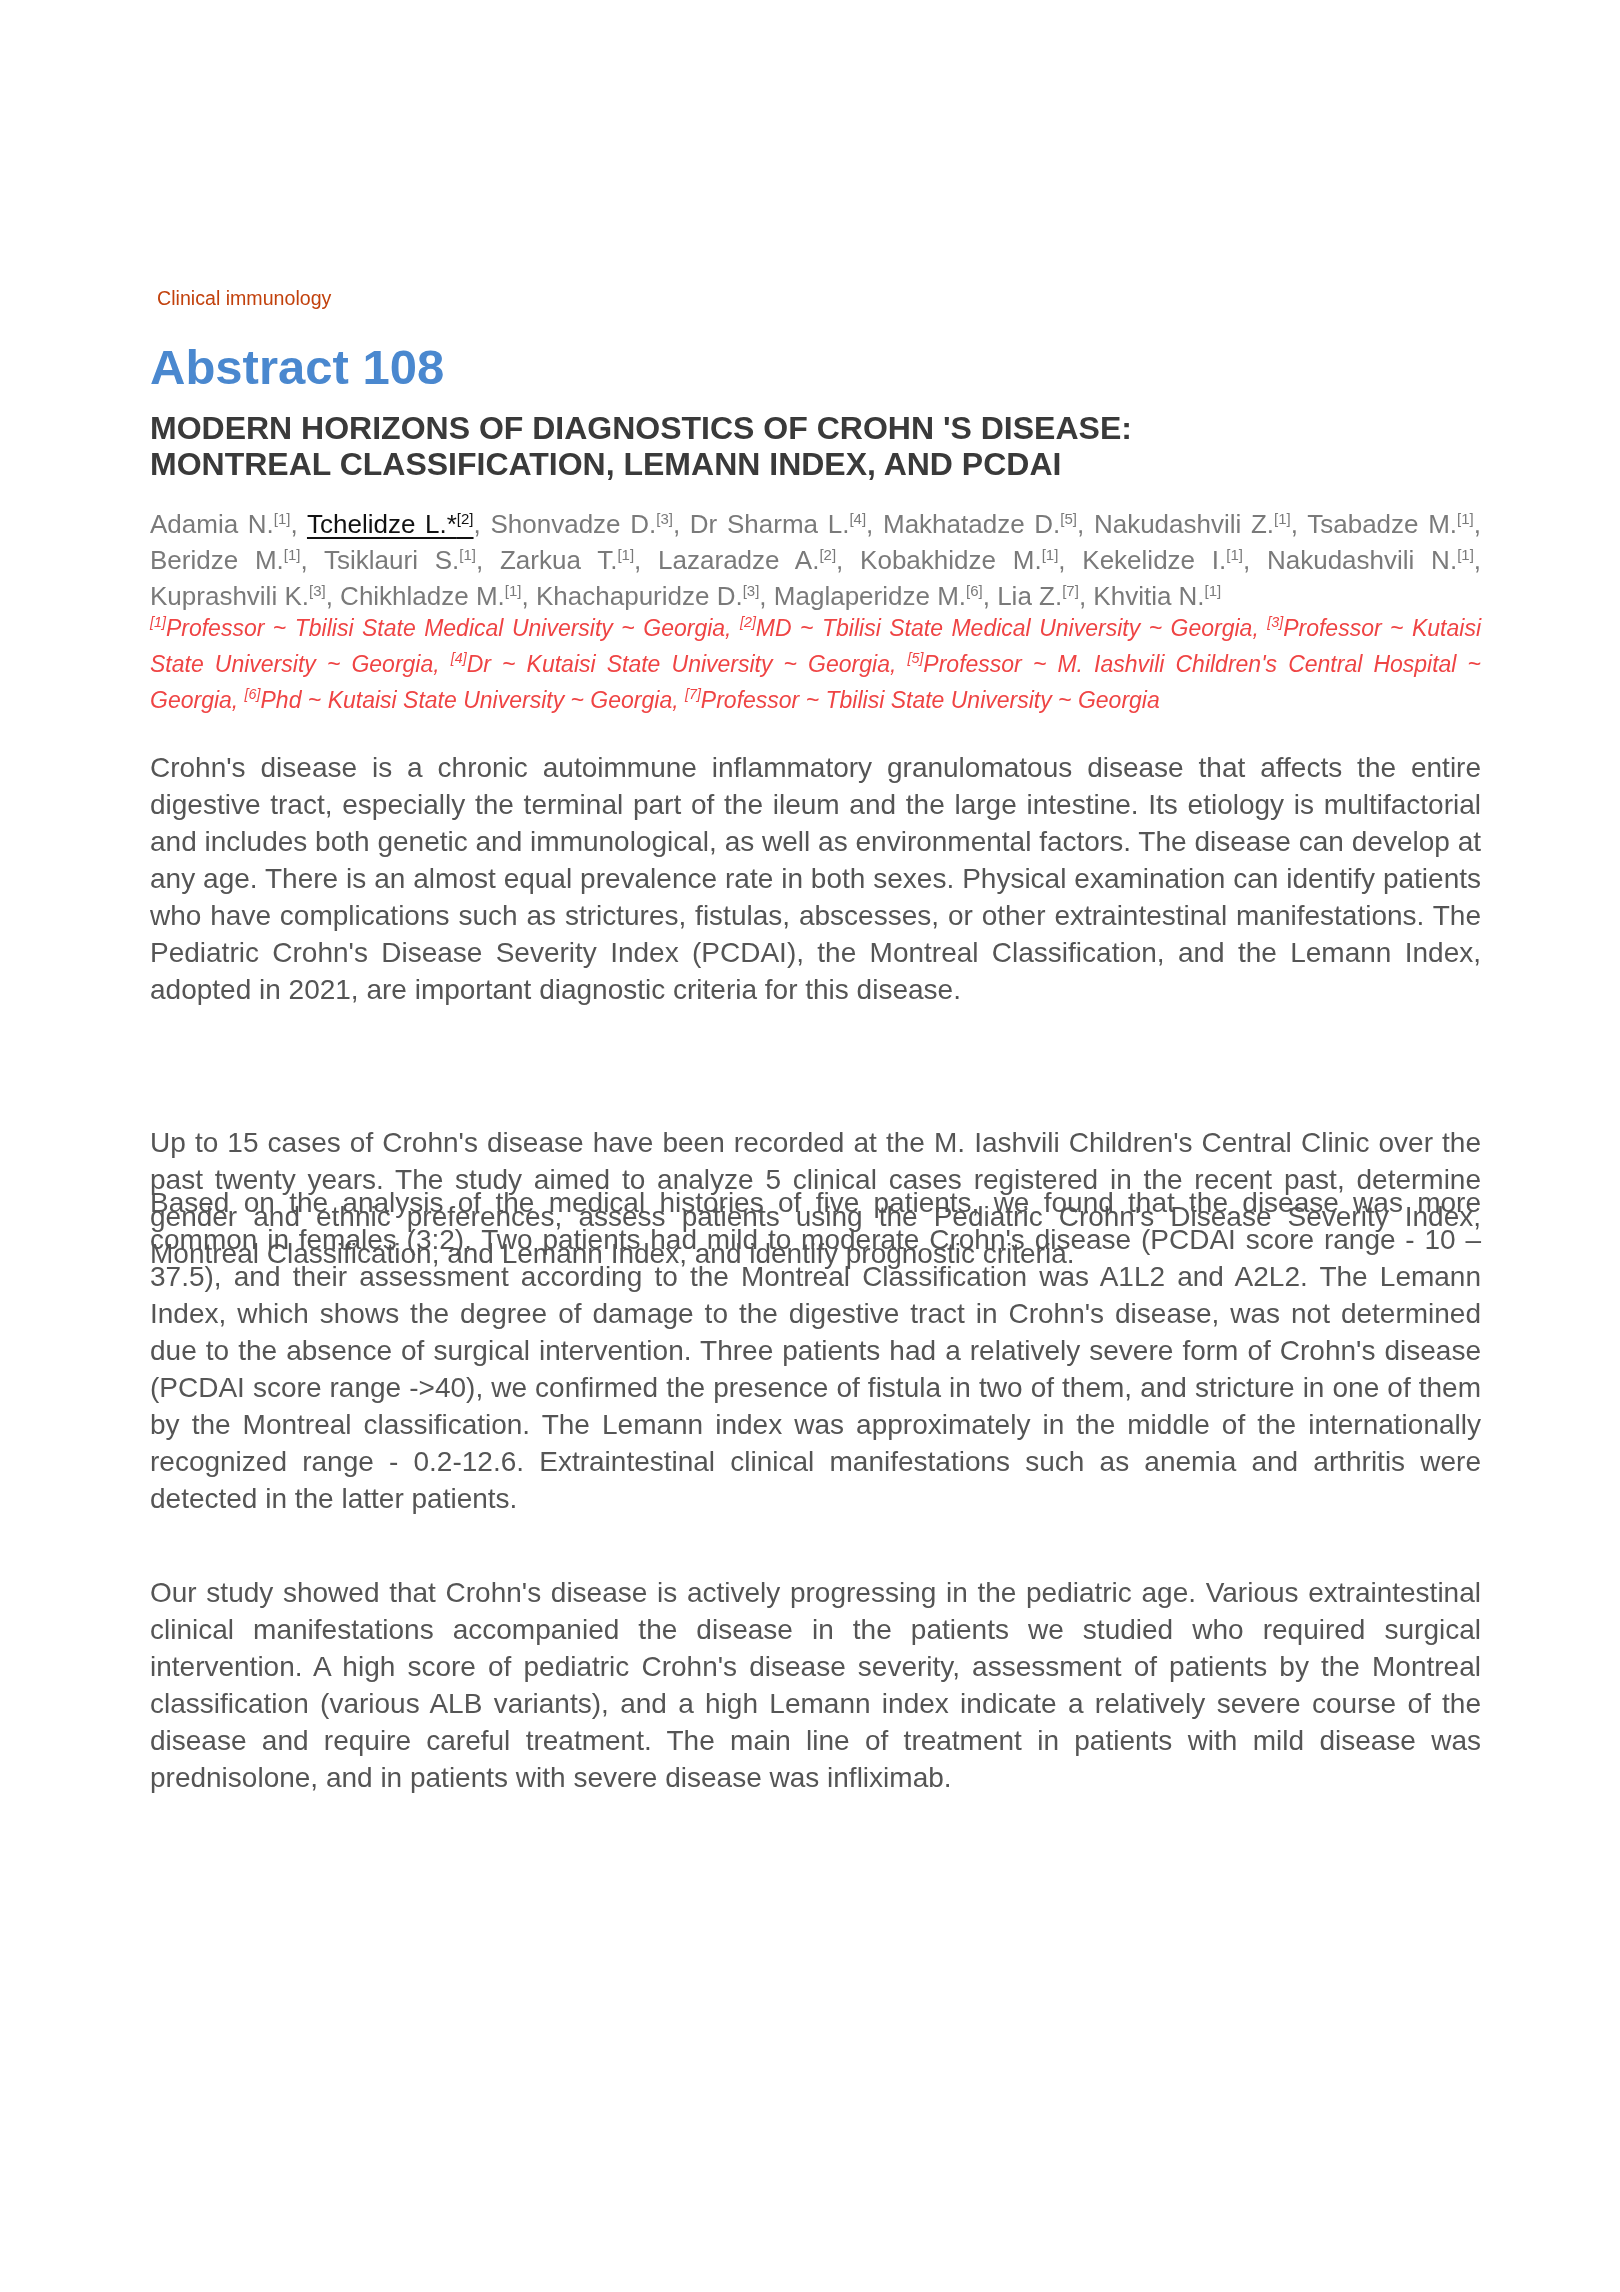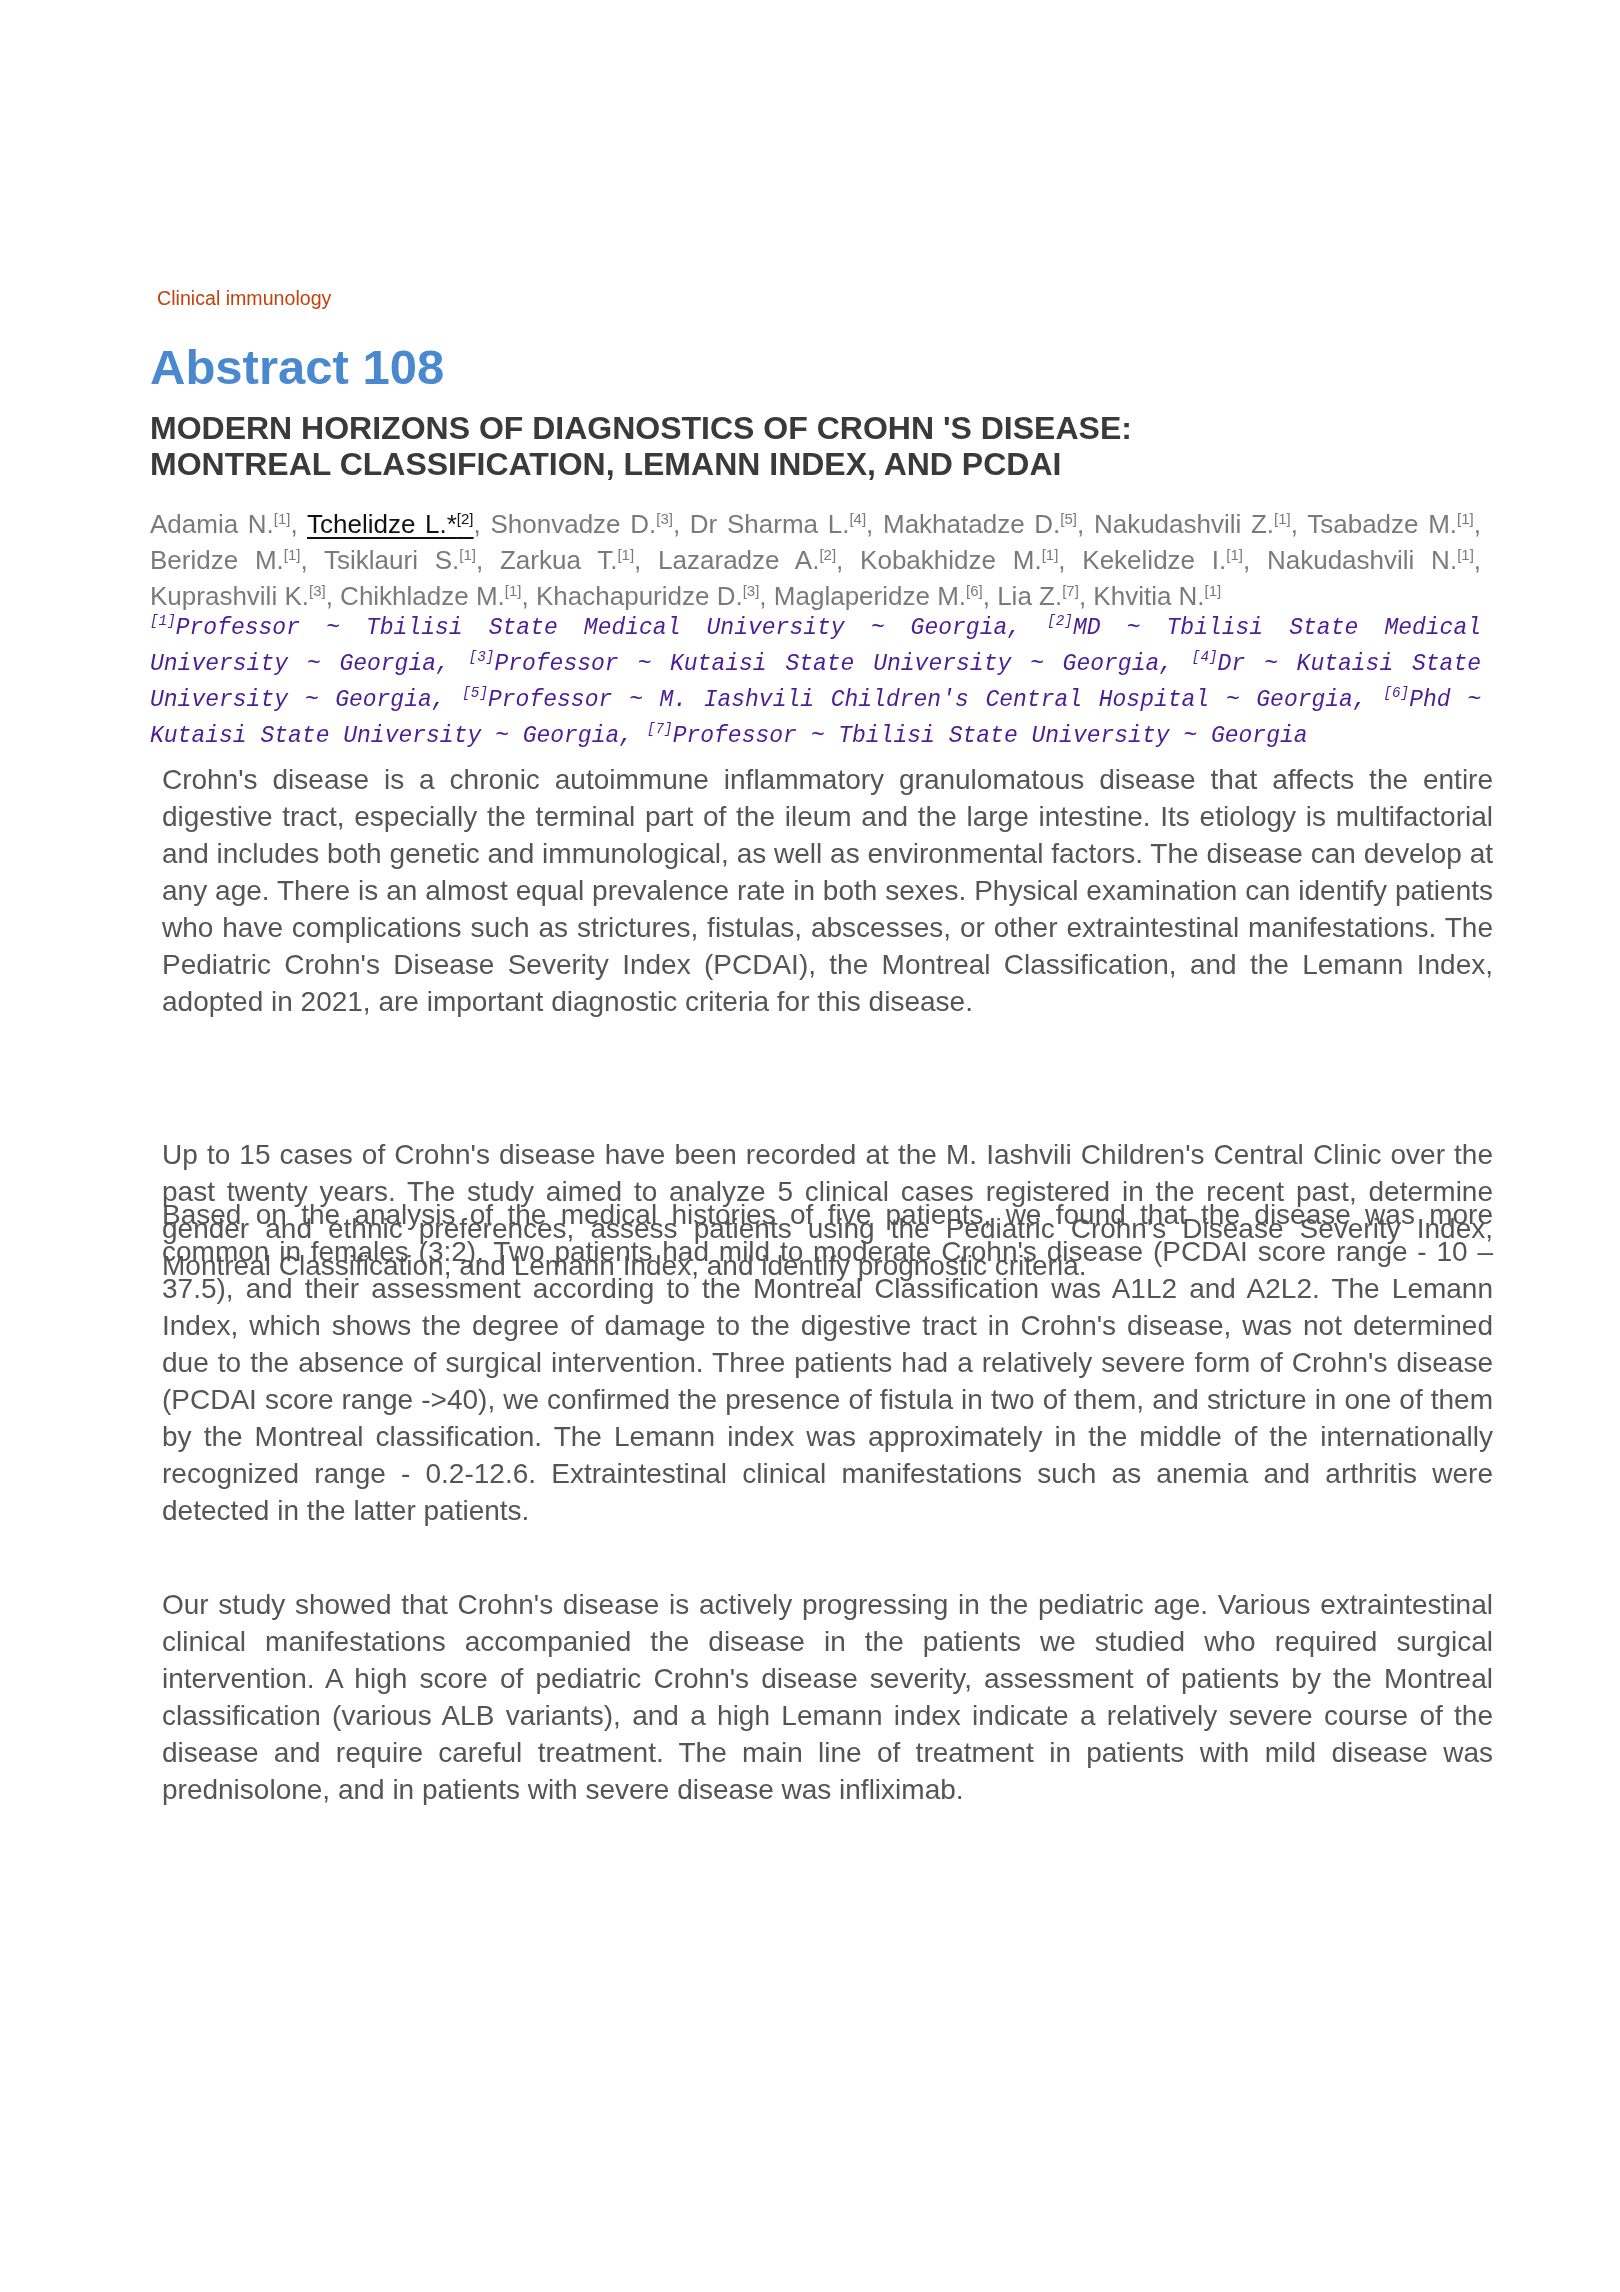--- a/index.html
+++ b/index.html
@@ -4,23 +4,23 @@
 <style>
   html, body { margin: 0; padding: 0; background: #ffffff; }
   body { width: 1621px; height: 2293px; position: relative; overflow: hidden; }
   .page { position: absolute; left: 150px; top: 0; width: 1331px; }
   .category { position: absolute; top: 287px; left: 7.1px; font-family: "Liberation Sans", sans-serif; font-size: 19.6px; color: #c2410c; }
   .abstract-title { position: absolute; top: 343px; left: 0; font-family: "Liberation Sans", sans-serif; font-size: 49px; font-weight: bold; color: #4a88cf; line-height: 1; }
   .paper-title { position: absolute; top: 410px; left: 0; width: 1158px; font-family: "Liberation Sans", sans-serif; font-size: 32px; font-weight: bold; color: #3a3a3a; line-height: 36px; }
   .authors { position: absolute; top: 506px; left: 0; width: 1331px; font-family: "Liberation Sans", sans-serif; font-size: 26px; color: #7a7a7a; line-height: 36px; text-align: justify; }
   .authors sup { font-size: 15px; line-height: 0; vertical-align: 9px; }
   .authors .corresponding { color: #111111; text-decoration: underline; text-underline-offset: 3.6px; }
-  .affiliations { position: absolute; top: 610px; left: 0; width: 1331px; font-family: Liberation Mono, monospace; font-style: italic; font-size: 23px; color: #4c1d95; line-height: 36px; text-align: justify; }
+  .affiliations { position: absolute; top: 610px; left: 0; width: 1331px; font-family: Liberation Sans, sans-serif; font-style: italic; font-size: 23px; color: #ef4444; line-height: 36px; text-align: justify; }
   .affiliations sup { font-size: 14.3px; line-height: 0; vertical-align: 9px; }
-  .body { position: absolute; left: 0; width: 1331px; font-family: "Liberation Sans", sans-serif; font-size: 28px; color: #555555; line-height: 37px; text-align: justify; margin: 12px; }
+  .body { position: absolute; left: 0; width: 1331px; font-family: "Liberation Sans", sans-serif; font-size: 28px; color: #555555; line-height: 37px; text-align: justify; margin: 0; }
   #p1 { top: 749px; }
   #p2 { top: 1124px; }
   #p3 { top: 1184px; }
   #p4 { top: 1574px; }
 </style>
 </head>
 <body>
 
 <div class="page">
   <div class="category">Clinical immunology</div>

